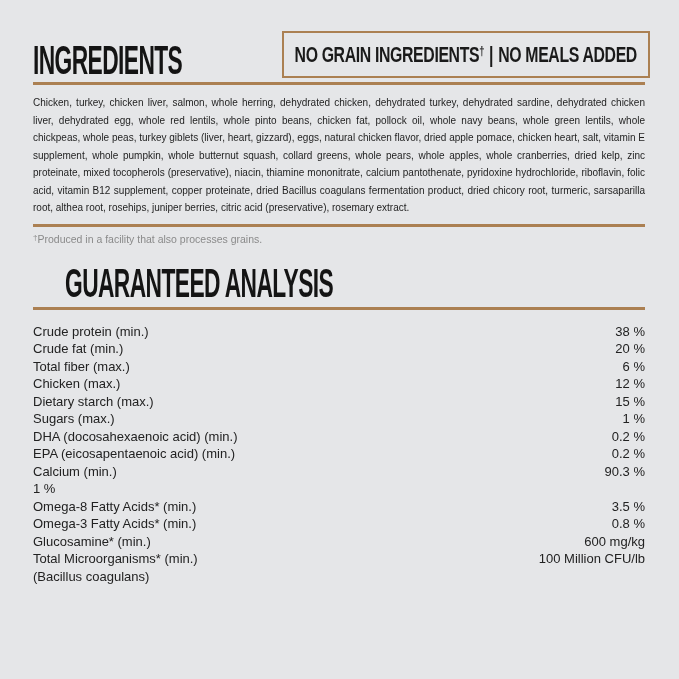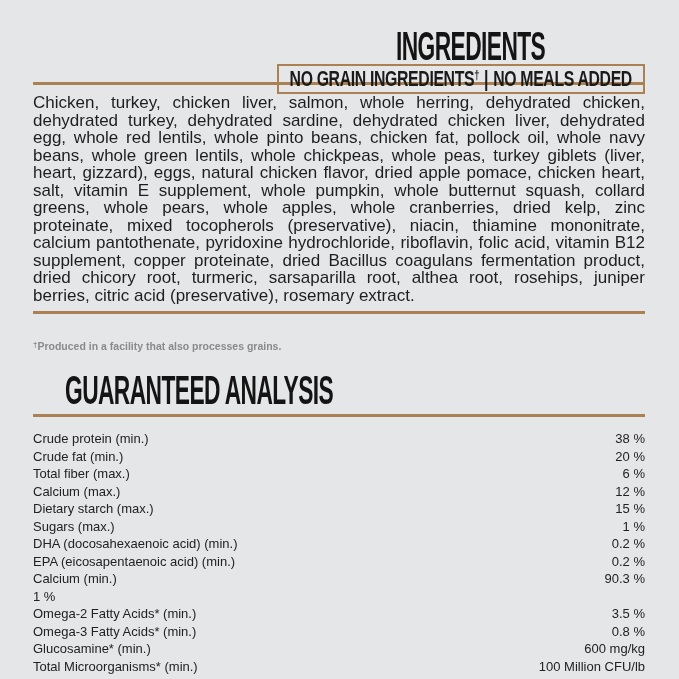--- a/index.html
+++ b/index.html
@@ -13,21 +13,20 @@
     box-sizing: border-box;
     padding: 30px 34px 0 33px;
     overflow: hidden;
   }
   
   .header-row {
     display: flex;
     justify-content: space-between;
     align-items: flex-end;
     height: 48px;
-    flex-direction: column;
   }
   .h-title {
     margin: 0;
     font-size: 38px;
     font-weight: bold;
     line-height: 34px;
     letter-spacing: -1px;
     white-space: nowrap;
     color: #141414;
     transform: scaleX(0.60) scaleY(1.05);
@@ -60,31 +59,30 @@
   .rule {
     border: none;
     border-top: 3px solid #ab8052;
     margin: 0;
   }
   .rule-1 { margin-top: 4px; }
   .rule-2 { margin-top: 7px; }
   .rule-3 { margin-top: 6px; }
   .ingredients-text {
     margin: 9px 0 0 0;
-    font-size: 17px;
+    font-size: 10px;
     line-height: 17.5px;
     text-align: justify;
     color: #1e1e1e;
   }
   .footnote {
-    margin: 24px 0 0 0;
+    margin: 4px 0 0 0;
     font-size: 10.5px;
     line-height: 13px;
     color: #8a8a8a;
-    font-weight: bold;
   }
   .footnote sup {
     font-size: 8px;
     vertical-align: 3px;
   }
   .ga-title-block { margin-top: 21px; margin-left: 32px; }
   .ga-table { margin-top: 13px; }
   .ga-row {
     display: flex;
     justify-content: space-between;
@@ -129,21 +127,21 @@
     </div>
     <div class="ga-row">
       <span class="ga-label">Crude fat (min.)</span>
       <span class="ga-value">20 %</span>
     </div>
     <div class="ga-row">
       <span class="ga-label">Total fiber (max.)</span>
       <span class="ga-value">6 %</span>
     </div>
     <div class="ga-row">
-      <span class="ga-label">Calcium (max.)</span>
+      <span class="ga-label">Chicken (max.)</span>
       <span class="ga-value">12 %</span>
     </div>
     <div class="ga-row">
       <span class="ga-label">Dietary starch (max.)</span>
       <span class="ga-value">15 %</span>
     </div>
     <div class="ga-row">
       <span class="ga-label">Sugars (max.)</span>
       <span class="ga-value">1 %</span>
     </div>
@@ -156,21 +154,21 @@
       <span class="ga-value">0.2 %</span>
     </div>
     <div class="ga-row">
       <span class="ga-label">Calcium (min.)</span>
       <span class="ga-value">90.3 %</span>
     </div>
     <div class="ga-row">
       <span class="ga-value">1 %</span>
     </div>
     <div class="ga-row">
-      <span class="ga-label">Omega-2 Fatty Acids* (min.)</span>
+      <span class="ga-label">Omega-8 Fatty Acids* (min.)</span>
       <span class="ga-value">3.5 %</span>
     </div>
     <div class="ga-row">
       <span class="ga-label">Omega-3 Fatty Acids* (min.)</span>
       <span class="ga-value">0.8 %</span>
     </div>
     <div class="ga-row">
       <span class="ga-label">Glucosamine* (min.)</span>
       <span class="ga-value">600 mg/kg</span>
     </div>

